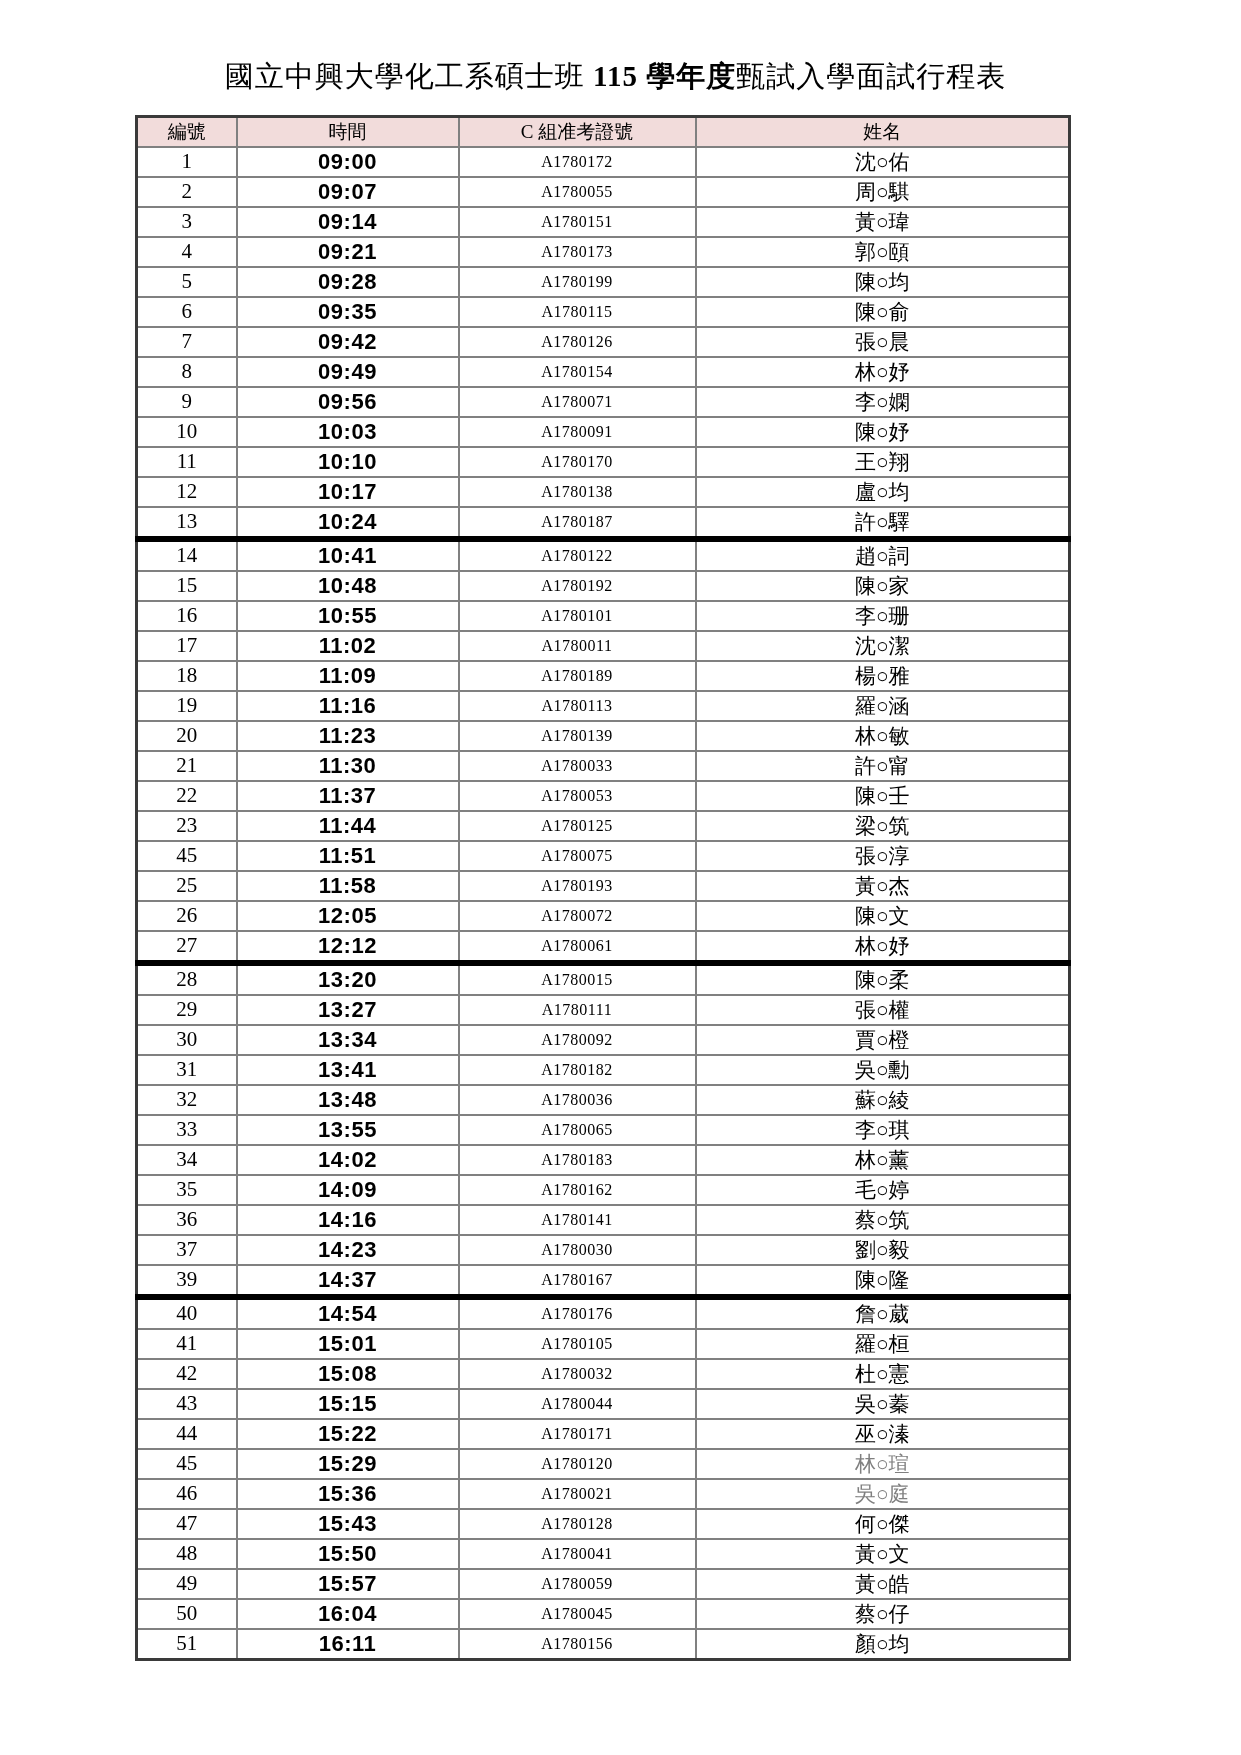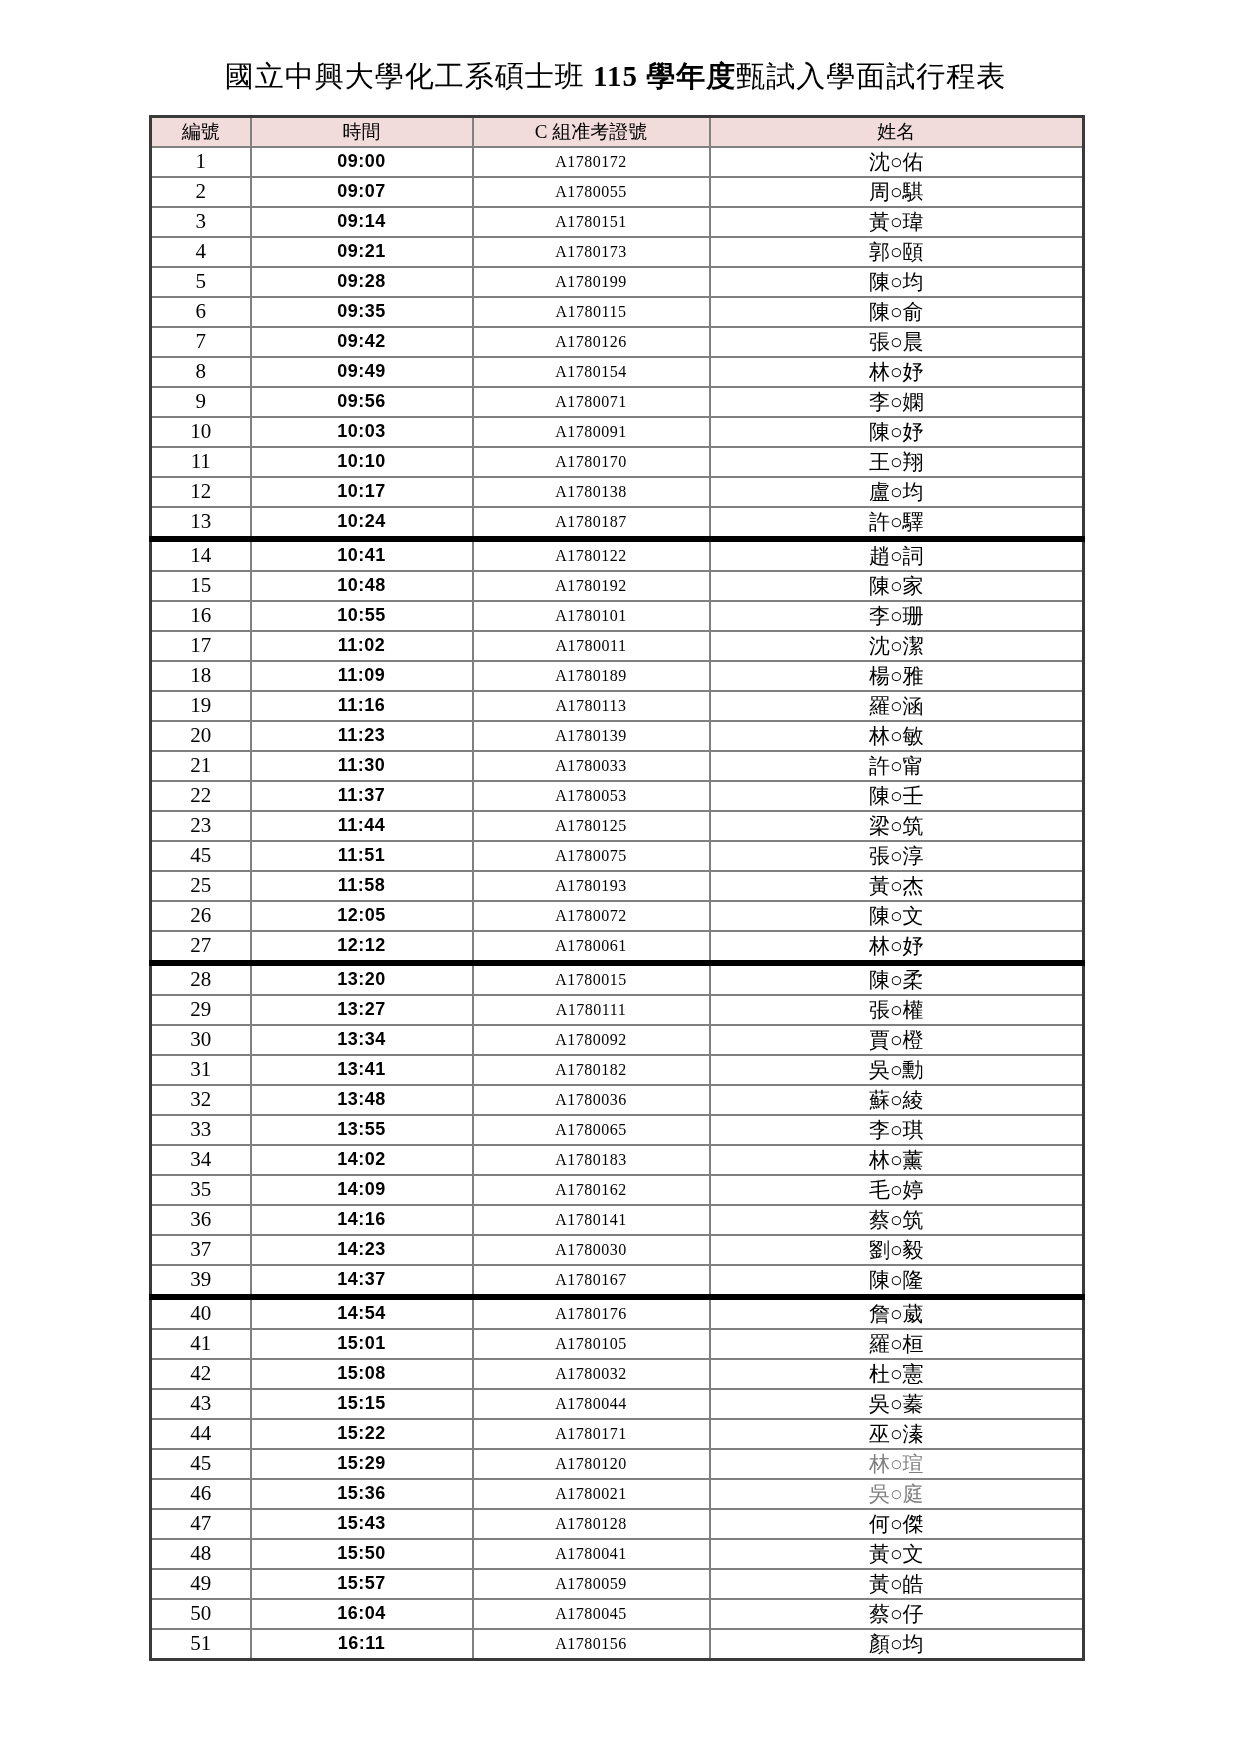--- a/index.html
+++ b/index.html
@@ -26,21 +26,21 @@
     font-size: 29px;
     line-height: 40px;
     letter-spacing: 1px;
     white-space: nowrap;
     font-family: "Liberation Serif", "DejaVu Serif", serif;
   }
   .page-title .t-bold { font-weight: bold; }
 
   table.schedule {
     position: absolute;
-    left: 149px; top: 115px;
+    left: 135px; top: 115px;
     width: 933px;
     border-collapse: collapse;
     table-layout: fixed;
     border: 3px solid var(--outer-line);
   }
   col.c-no     { width: 100px; }
   col.c-time   { width: 222px; }
   col.c-ticket { width: 237px; }
   col.c-name   { width: 374px; }
 
@@ -59,21 +59,21 @@
     font-family: "Liberation Serif", "DejaVu Serif", serif;
   }
   tbody td { height: 28.6px; }
 
   td.cell-no {
     font-family: "Liberation Serif", "DejaVu Serif", serif;
     font-size: 21px;
   }
   td.cell-time {
     font-family: "Liberation Sans", "DejaVu Sans", sans-serif;
-    font-size: 18px;
+    font-size: 22px;
     font-weight: 600;
     letter-spacing: 0.5px;
   }
   td.cell-ticket {
     font-family: "Liberation Serif", "DejaVu Serif", serif;
     font-size: 16px;
     letter-spacing: 0.5px;
   }
   td.cell-name {
     font-family: "Liberation Serif", "DejaVu Serif", serif;

